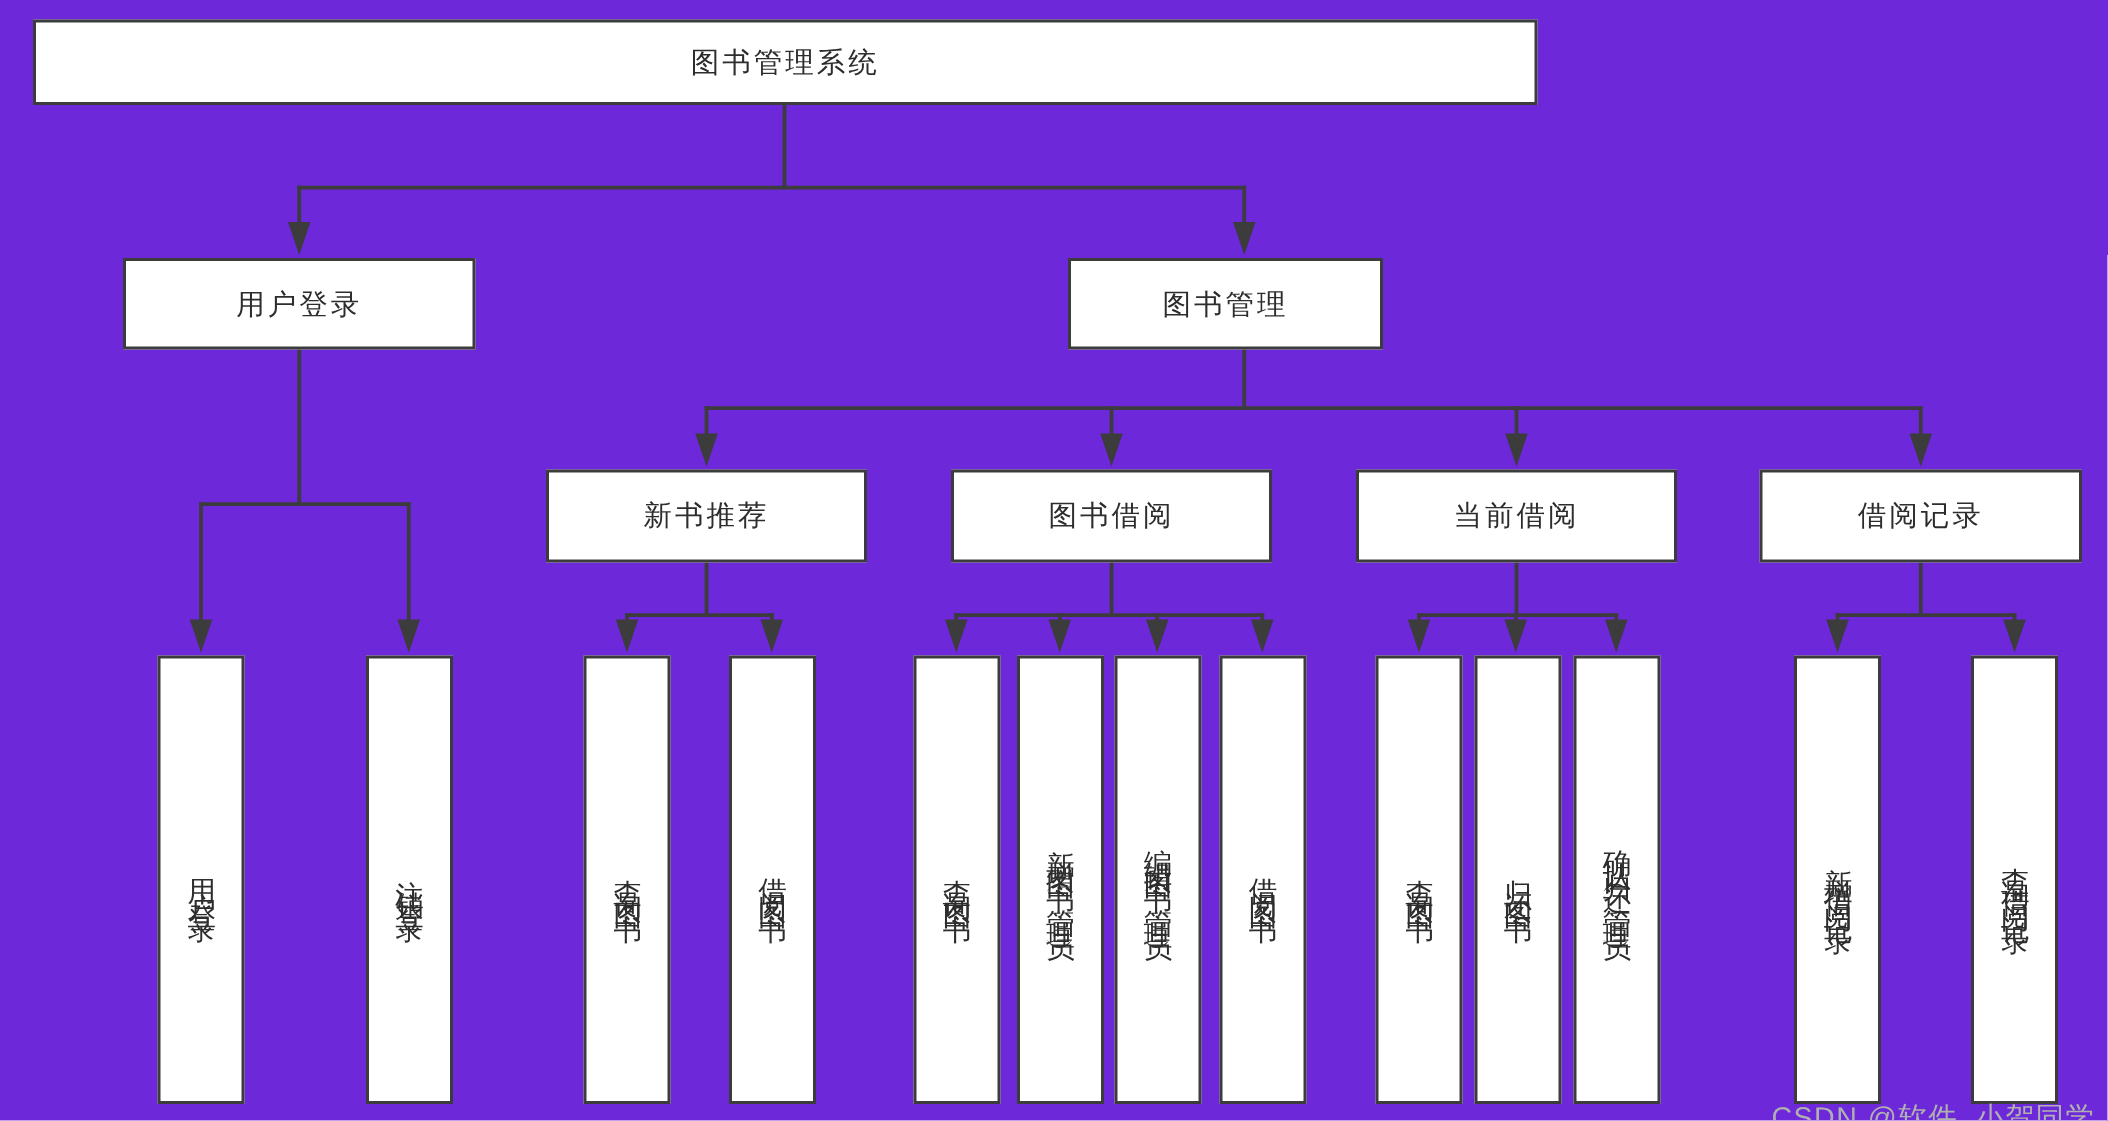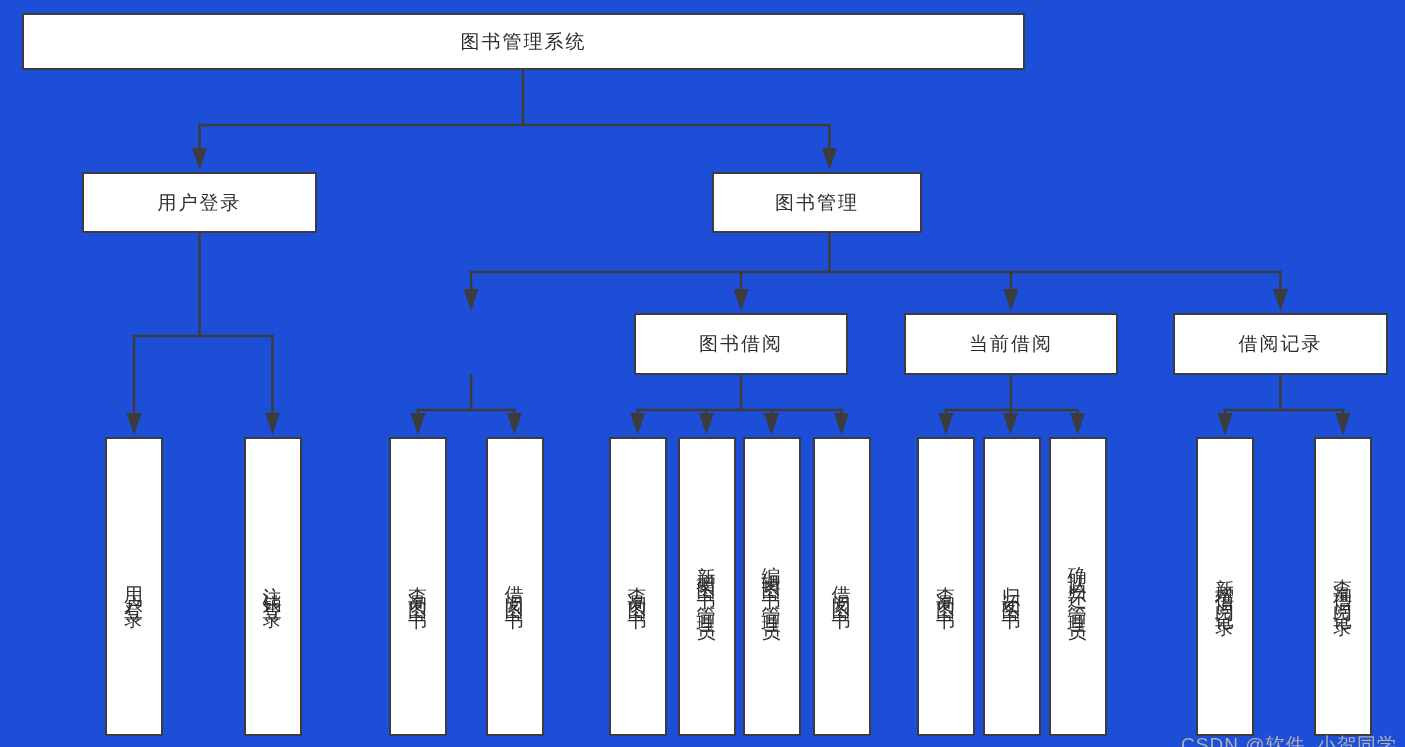--- a/index.html
+++ b/index.html
@@ -5,21 +5,21 @@
   html, body {
     margin: 0;
     padding: 0;
     background: #ffffff;
     font-family: "Liberation Sans", "DejaVu Sans", sans-serif;
   }
   #canvas {
     position: relative;
     width: 1405px;
     height: 747px;
-    background: #1d4ed8;
+    background: #6d28d9;
     overflow: hidden;
   }
   #wires {
     position: absolute;
     left: 0; top: 0;
     width: 1405px; height: 747px;
     z-index: 1;
   }
   .box {
     position: absolute;
@@ -153,20 +153,23 @@
     <span>图书管理系统</span>
   </div>
 
   <div class="box h" style="left:82px;top:172px;width:235px;height:61px">
     <span>用户登录</span>
   </div>
   <div class="box h" style="left:712px;top:172px;width:210px;height:61px">
     <span>图书管理</span>
   </div>
 
+  <div class="box h" style="left:364px;top:313px;width:214px;height:62px">
+    <span>新书推荐</span>
+  </div>
   <div class="box h" style="left:904px;top:313px;width:214px;height:62px">
     <span>当前借阅</span>
   </div>
   <div class="box h" style="left:634px;top:313px;width:214px;height:62px">
     <span>图书借阅</span>
   </div>
   <div class="box h" style="left:1173px;top:313px;width:215px;height:62px">
     <span>借阅记录</span>
   </div>
 

